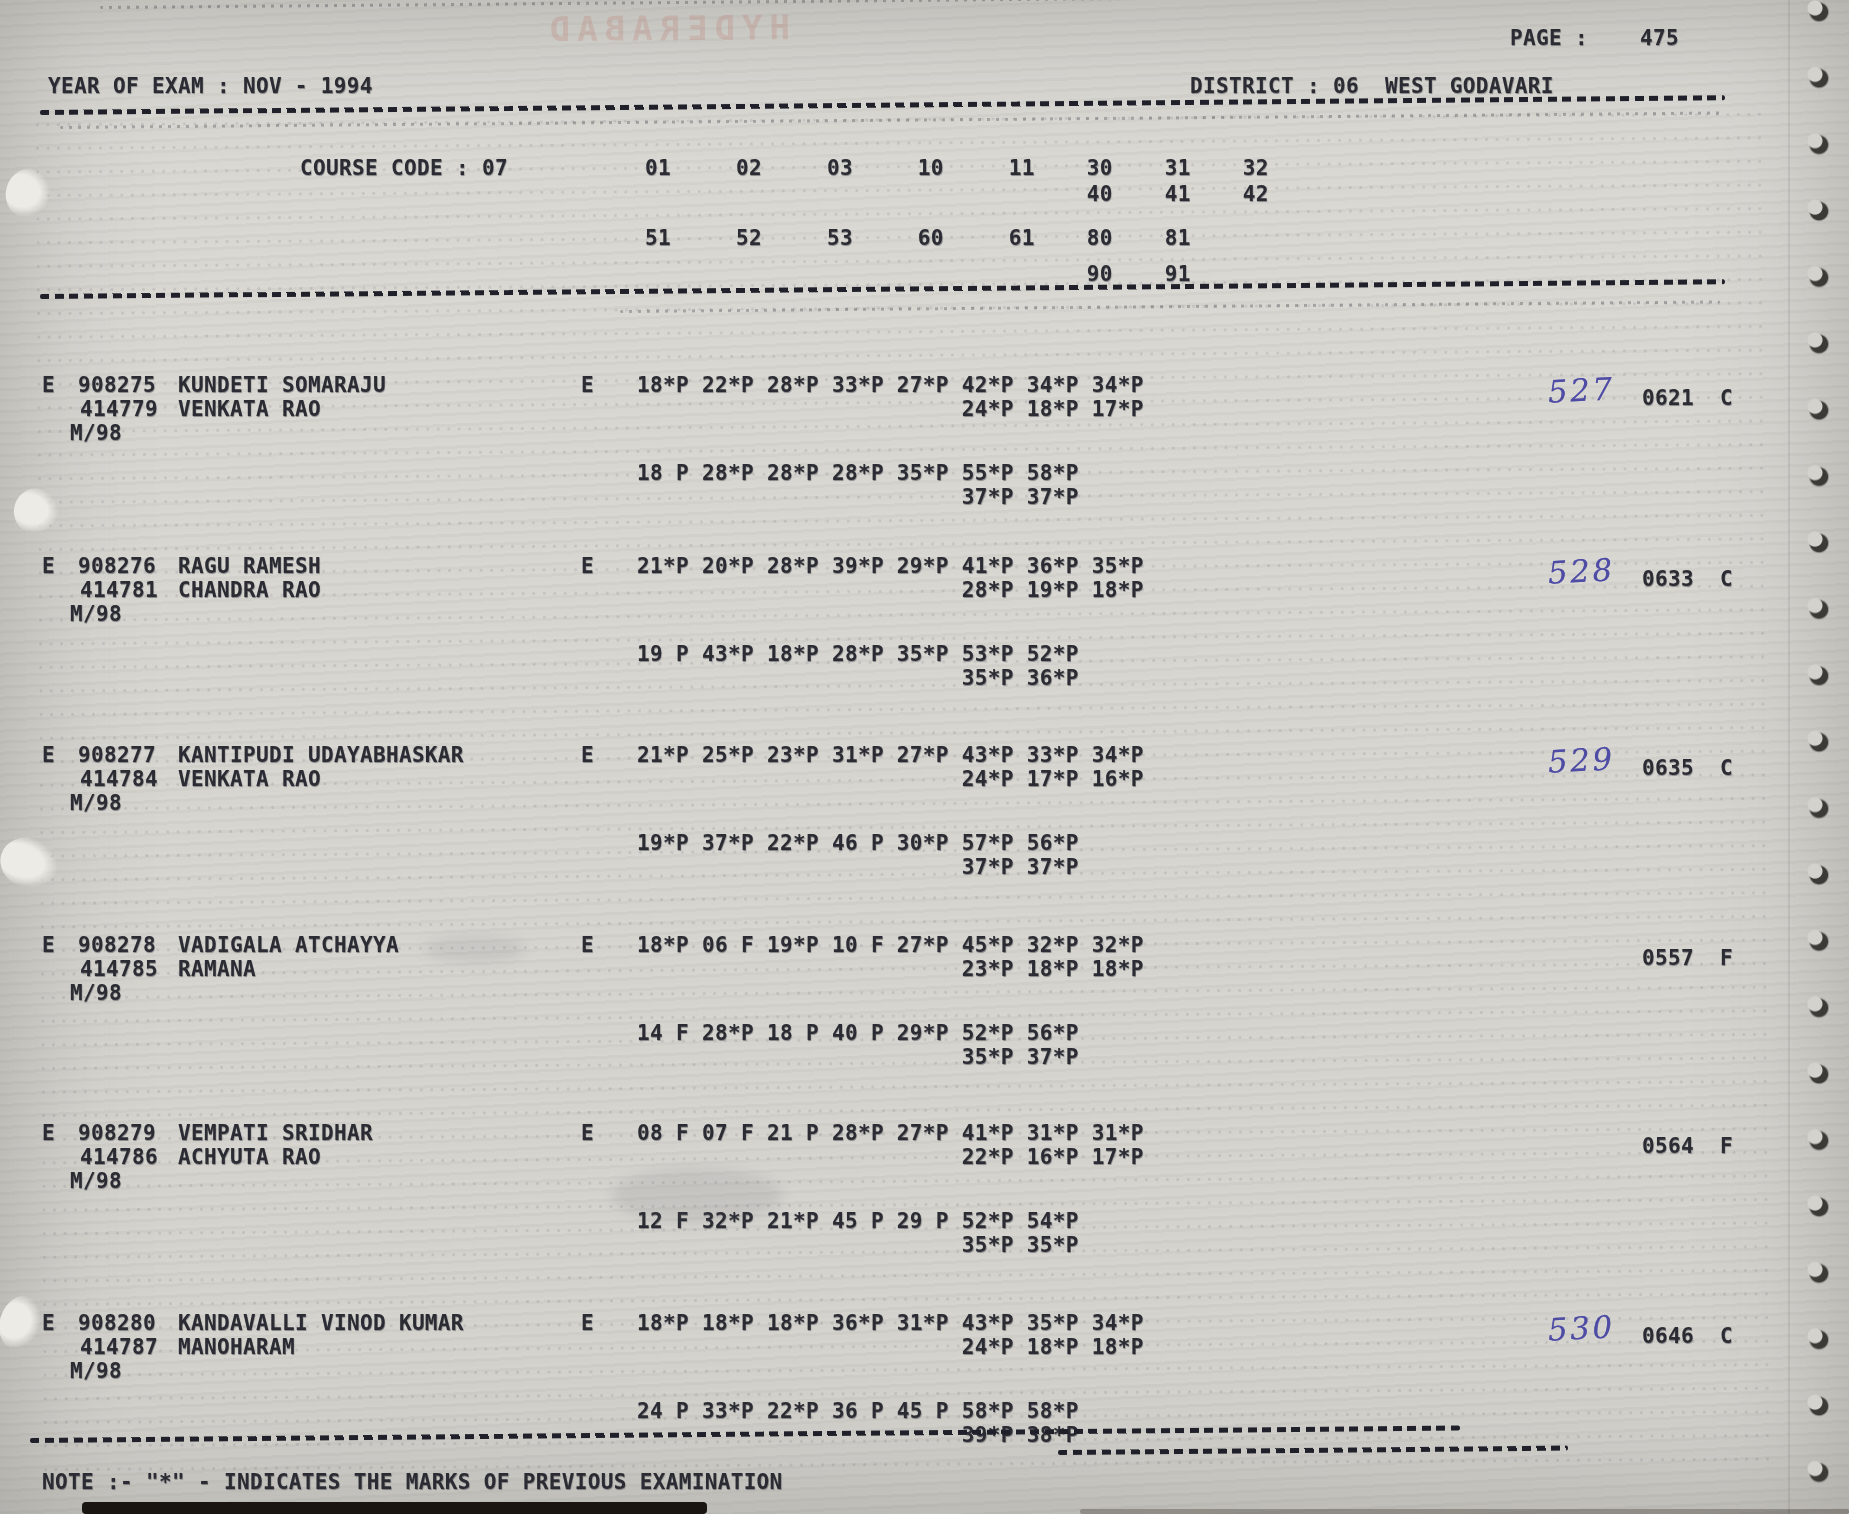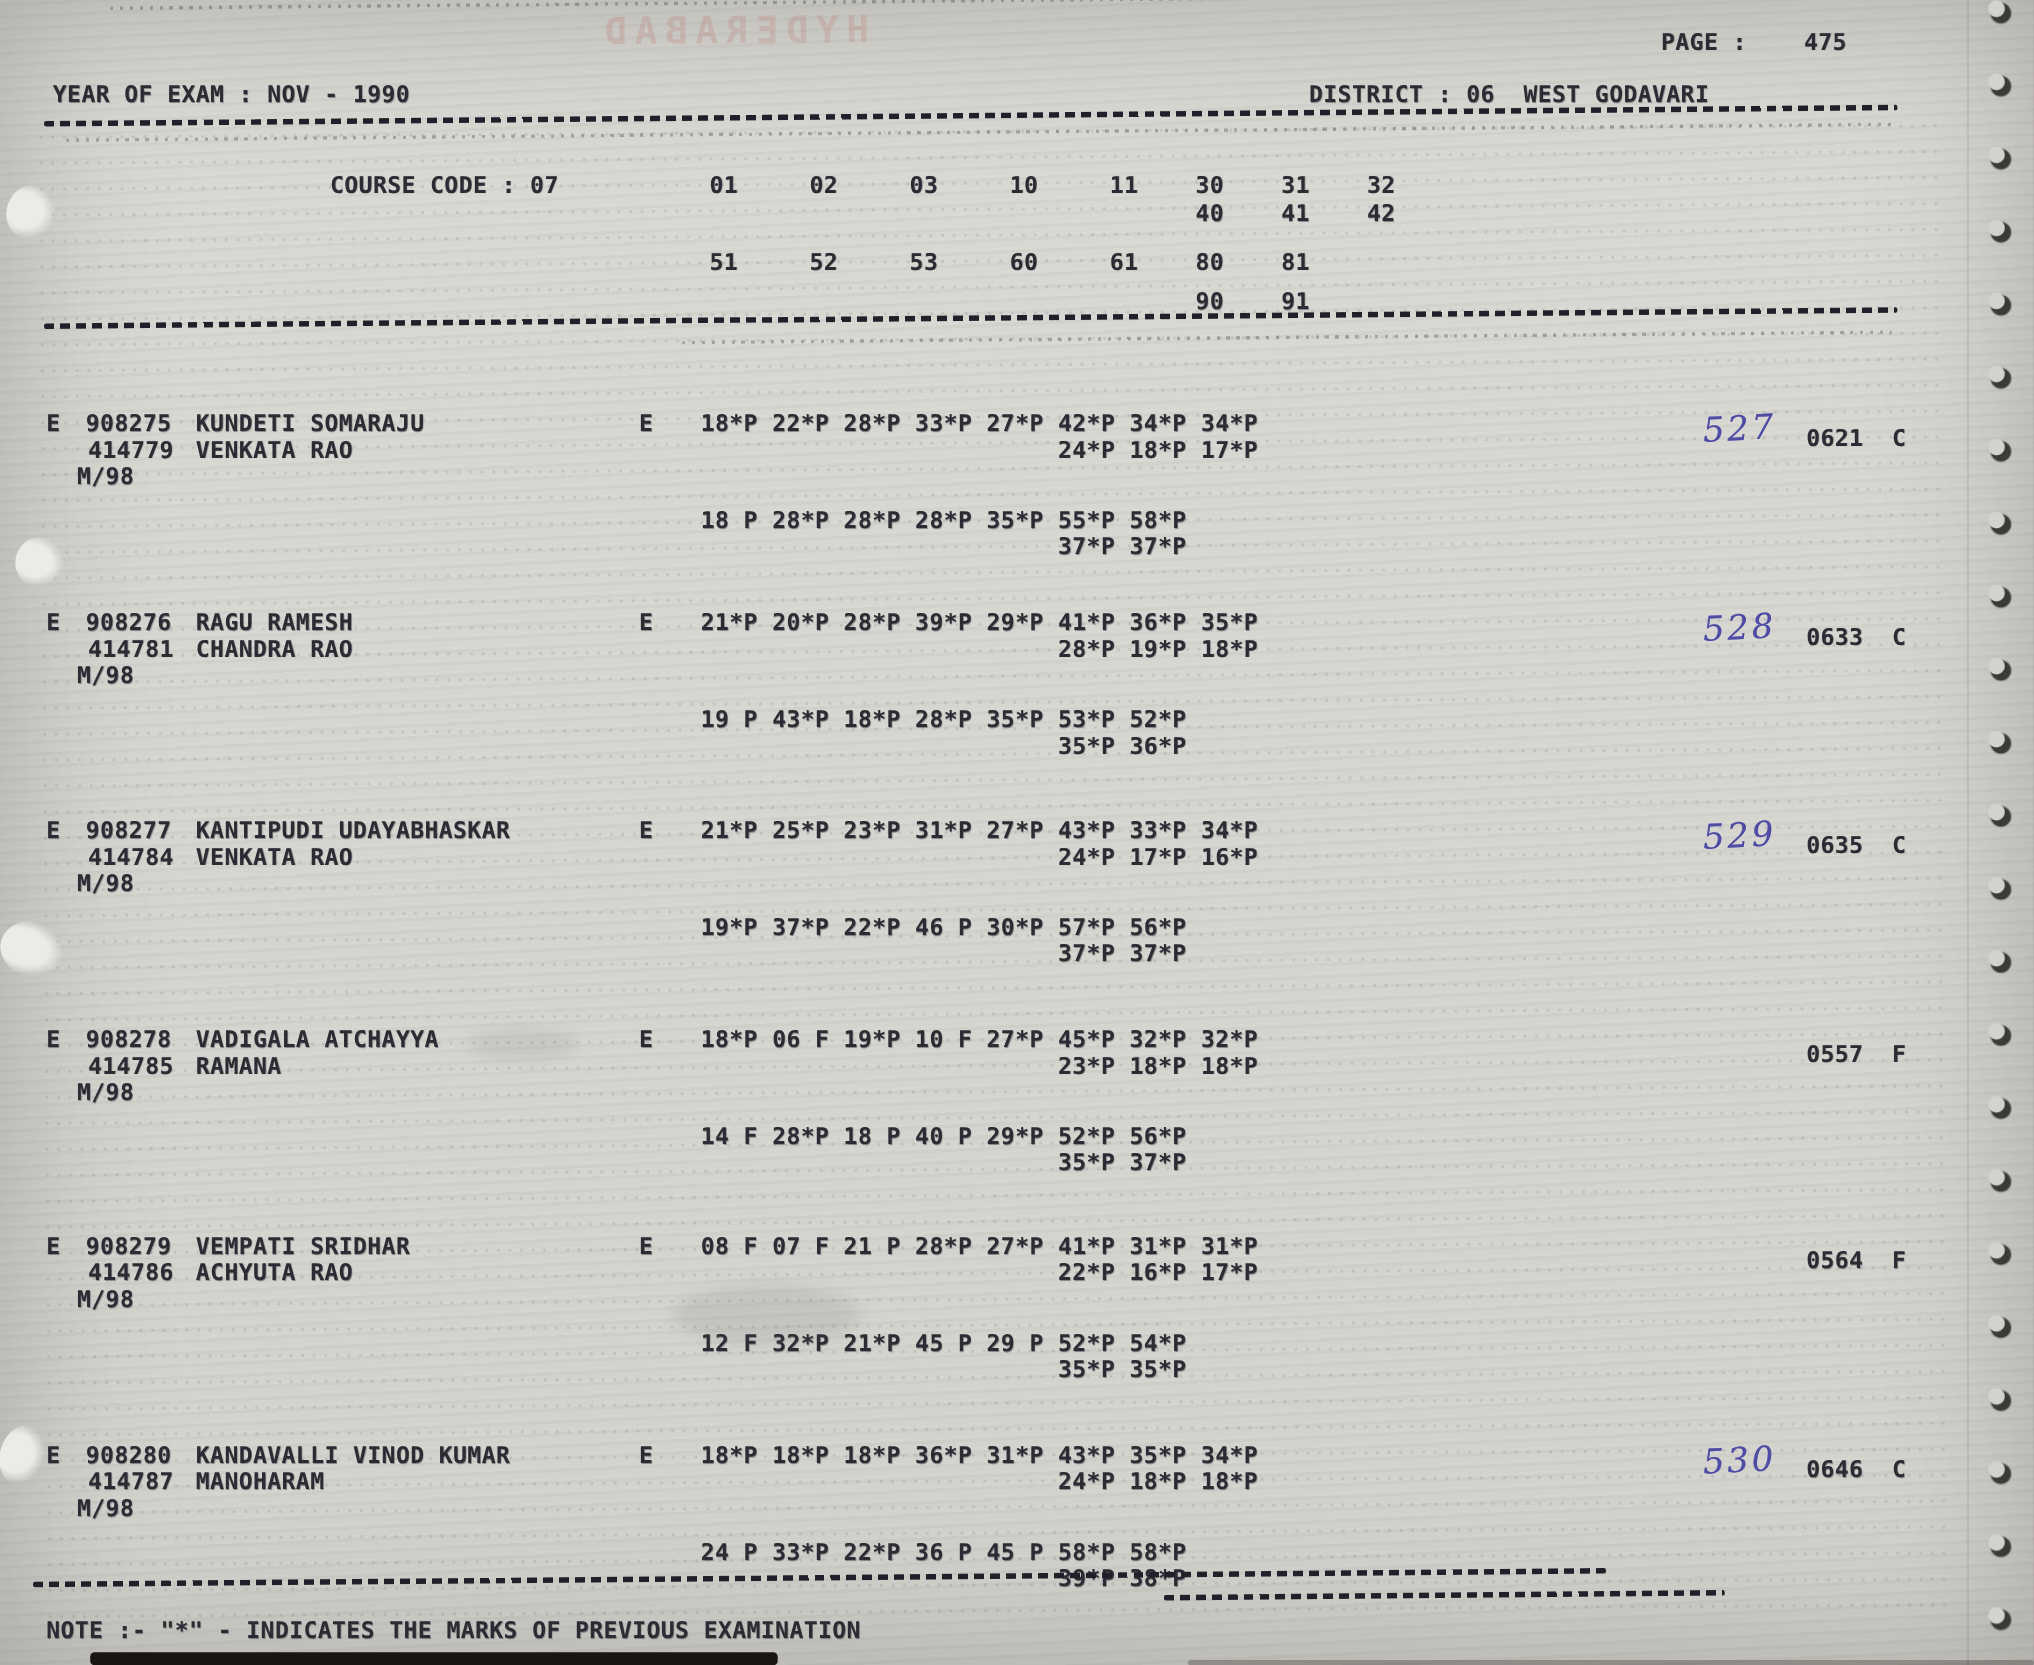--- a/index.html
+++ b/index.html
@@ -71,21 +71,21 @@
   }
 </style>
 </head>
 <body>
 
 <div id="paper">
 
   <div class="ghost">HYDERABAD</div>
 
   <span class="t" style="left:1510px;top:28px">PAGE :    475</span>
-  <span class="t" style="left:48px;top:76px">YEAR OF EXAM : NOV - 1990</span>
+  <span class="t" style="left:48px;top:76px">YEAR OF EXAM : NOV - 1994</span>
   <span class="t" style="left:1190px;top:76px">DISTRICT : 06  WEST GODAVARI</span>
 
   <div class="dash faint" style="left:100px;top:6px;width:1400px"></div>
   <div class="dash" style="left:40px;top:110px;width:1685px"></div>
   <div class="dash faint" style="left:60px;top:126px;width:1660px"></div>
 
   <span class="t" style="left:300px;top:158px">COURSE CODE : 07</span>
   <span class="t" style="left:645px;top:158px">01     02     03     10     11    30    31    32</span>
   <span class="t" style="left:645px;top:184px">                                  40    41    42</span>
   <span class="t" style="left:645px;top:228px">51     52     53     60     61    80    81</span>

